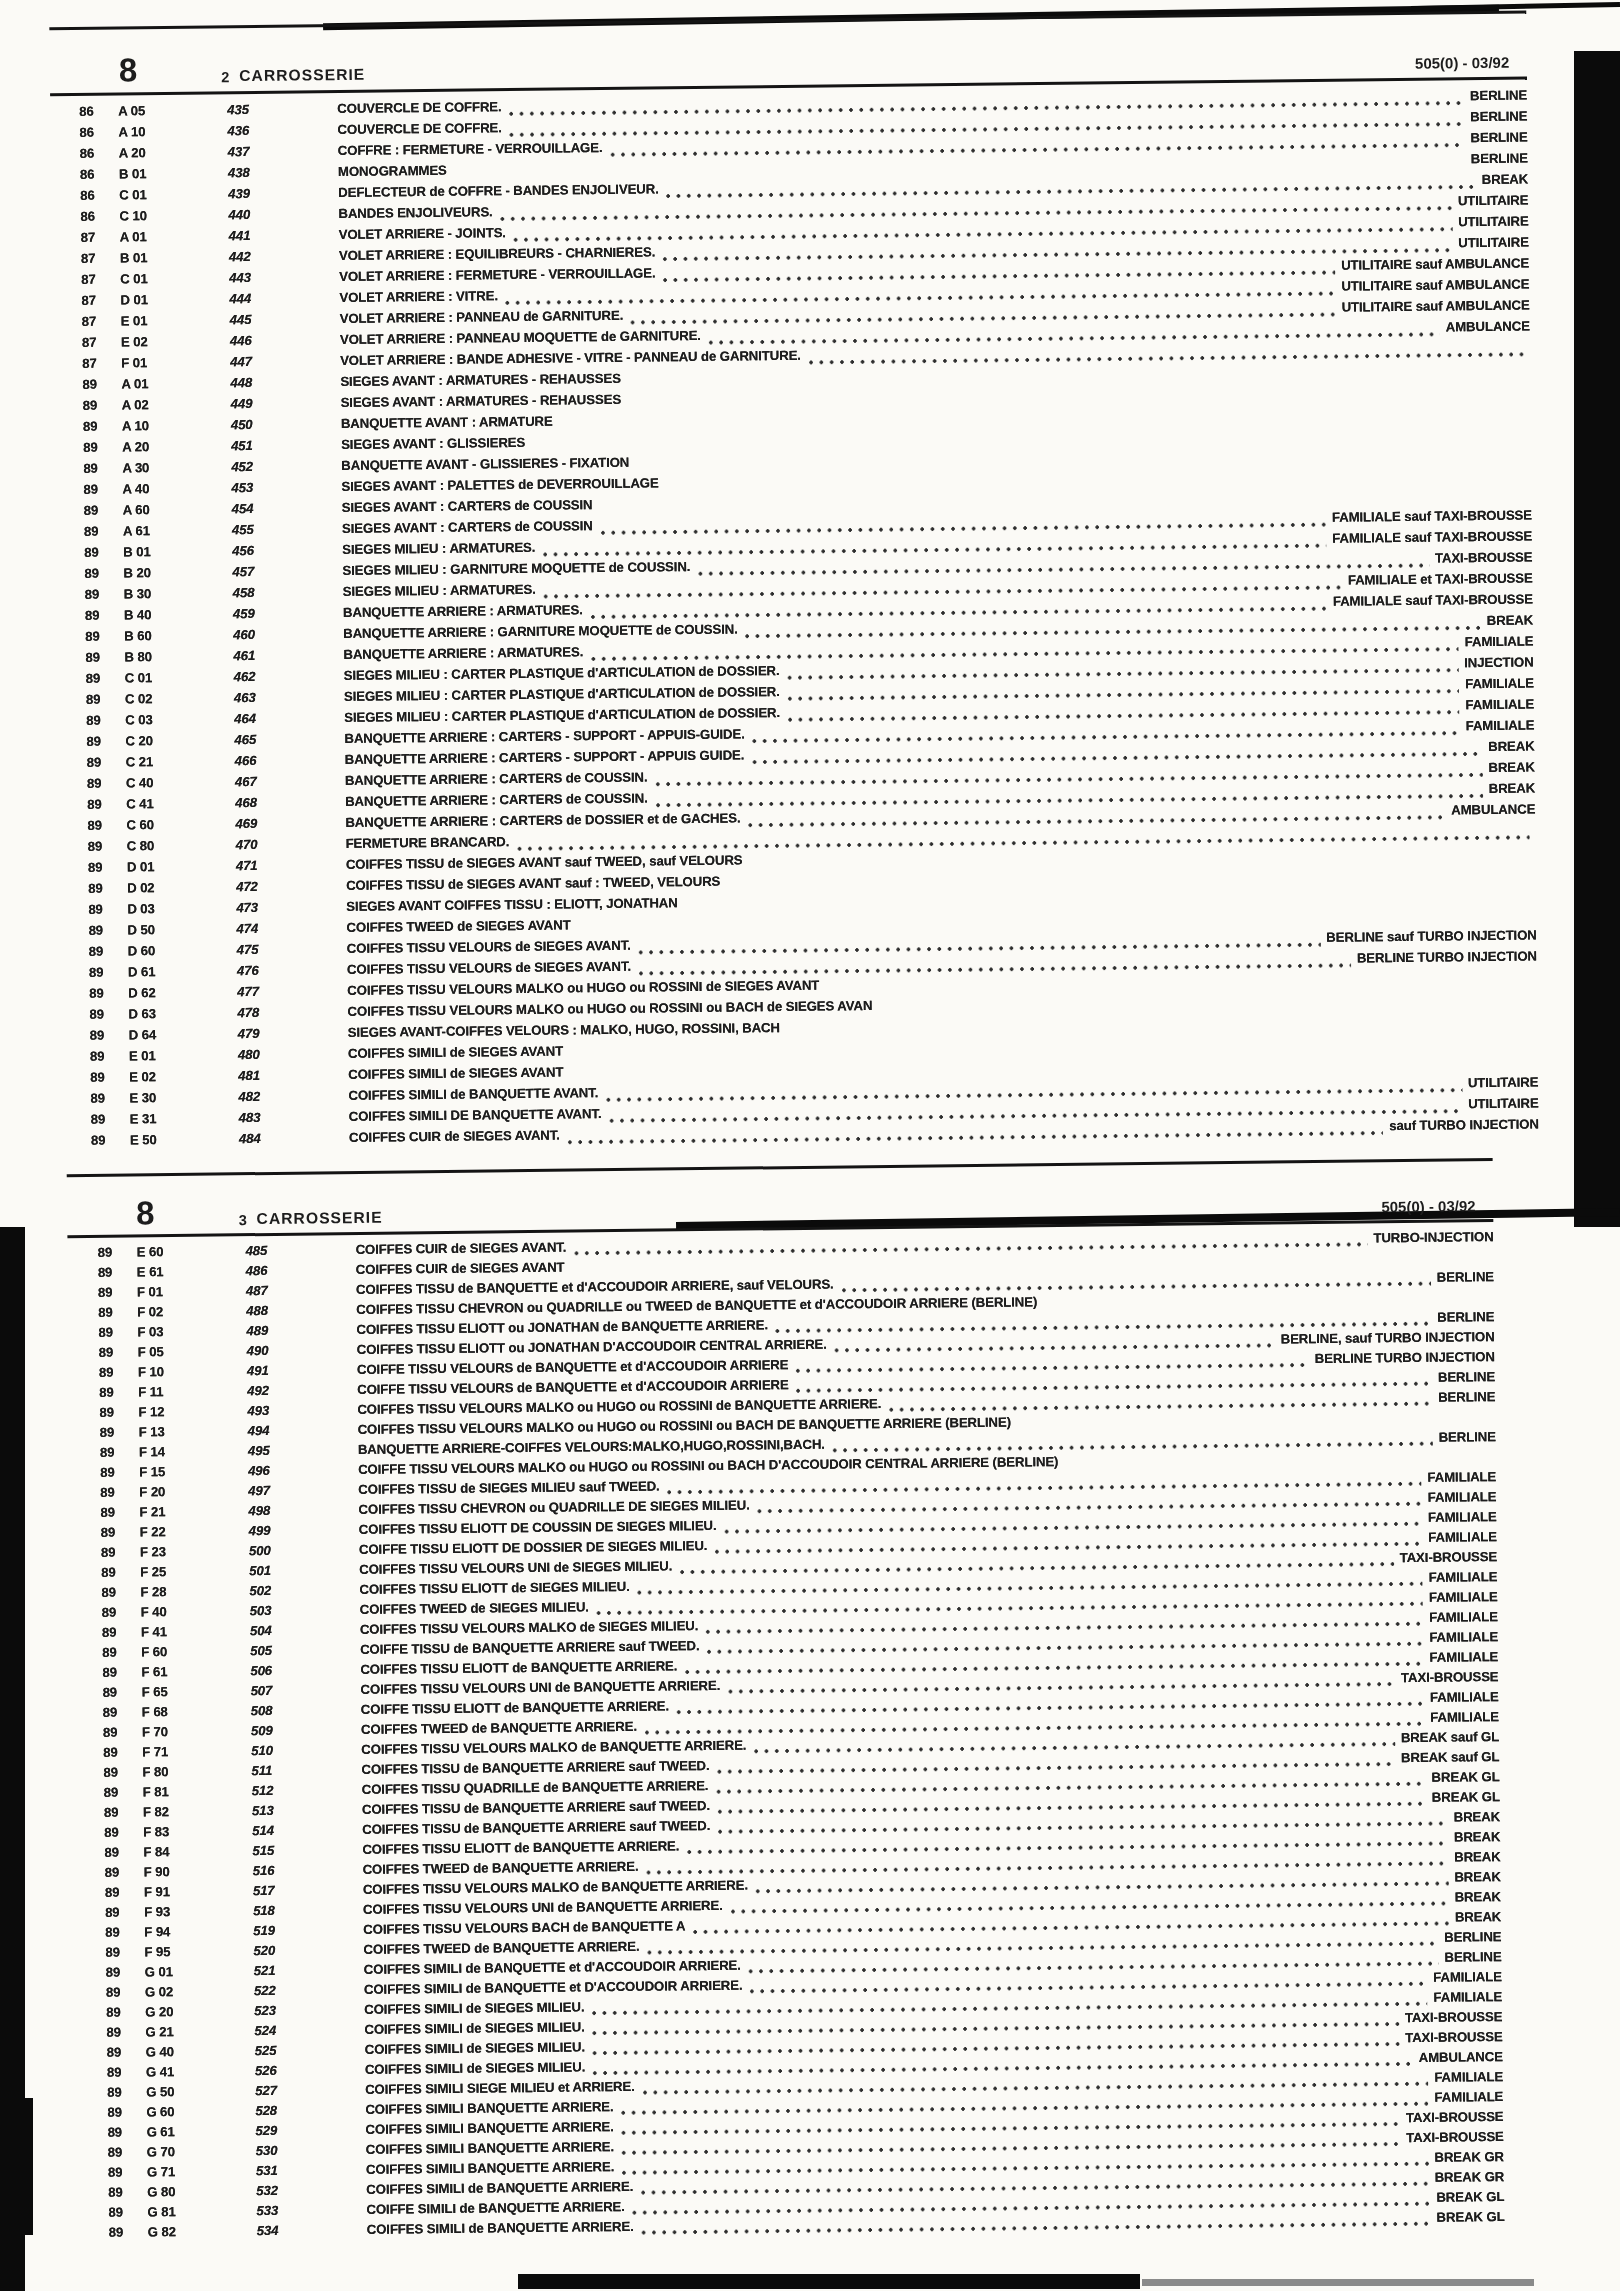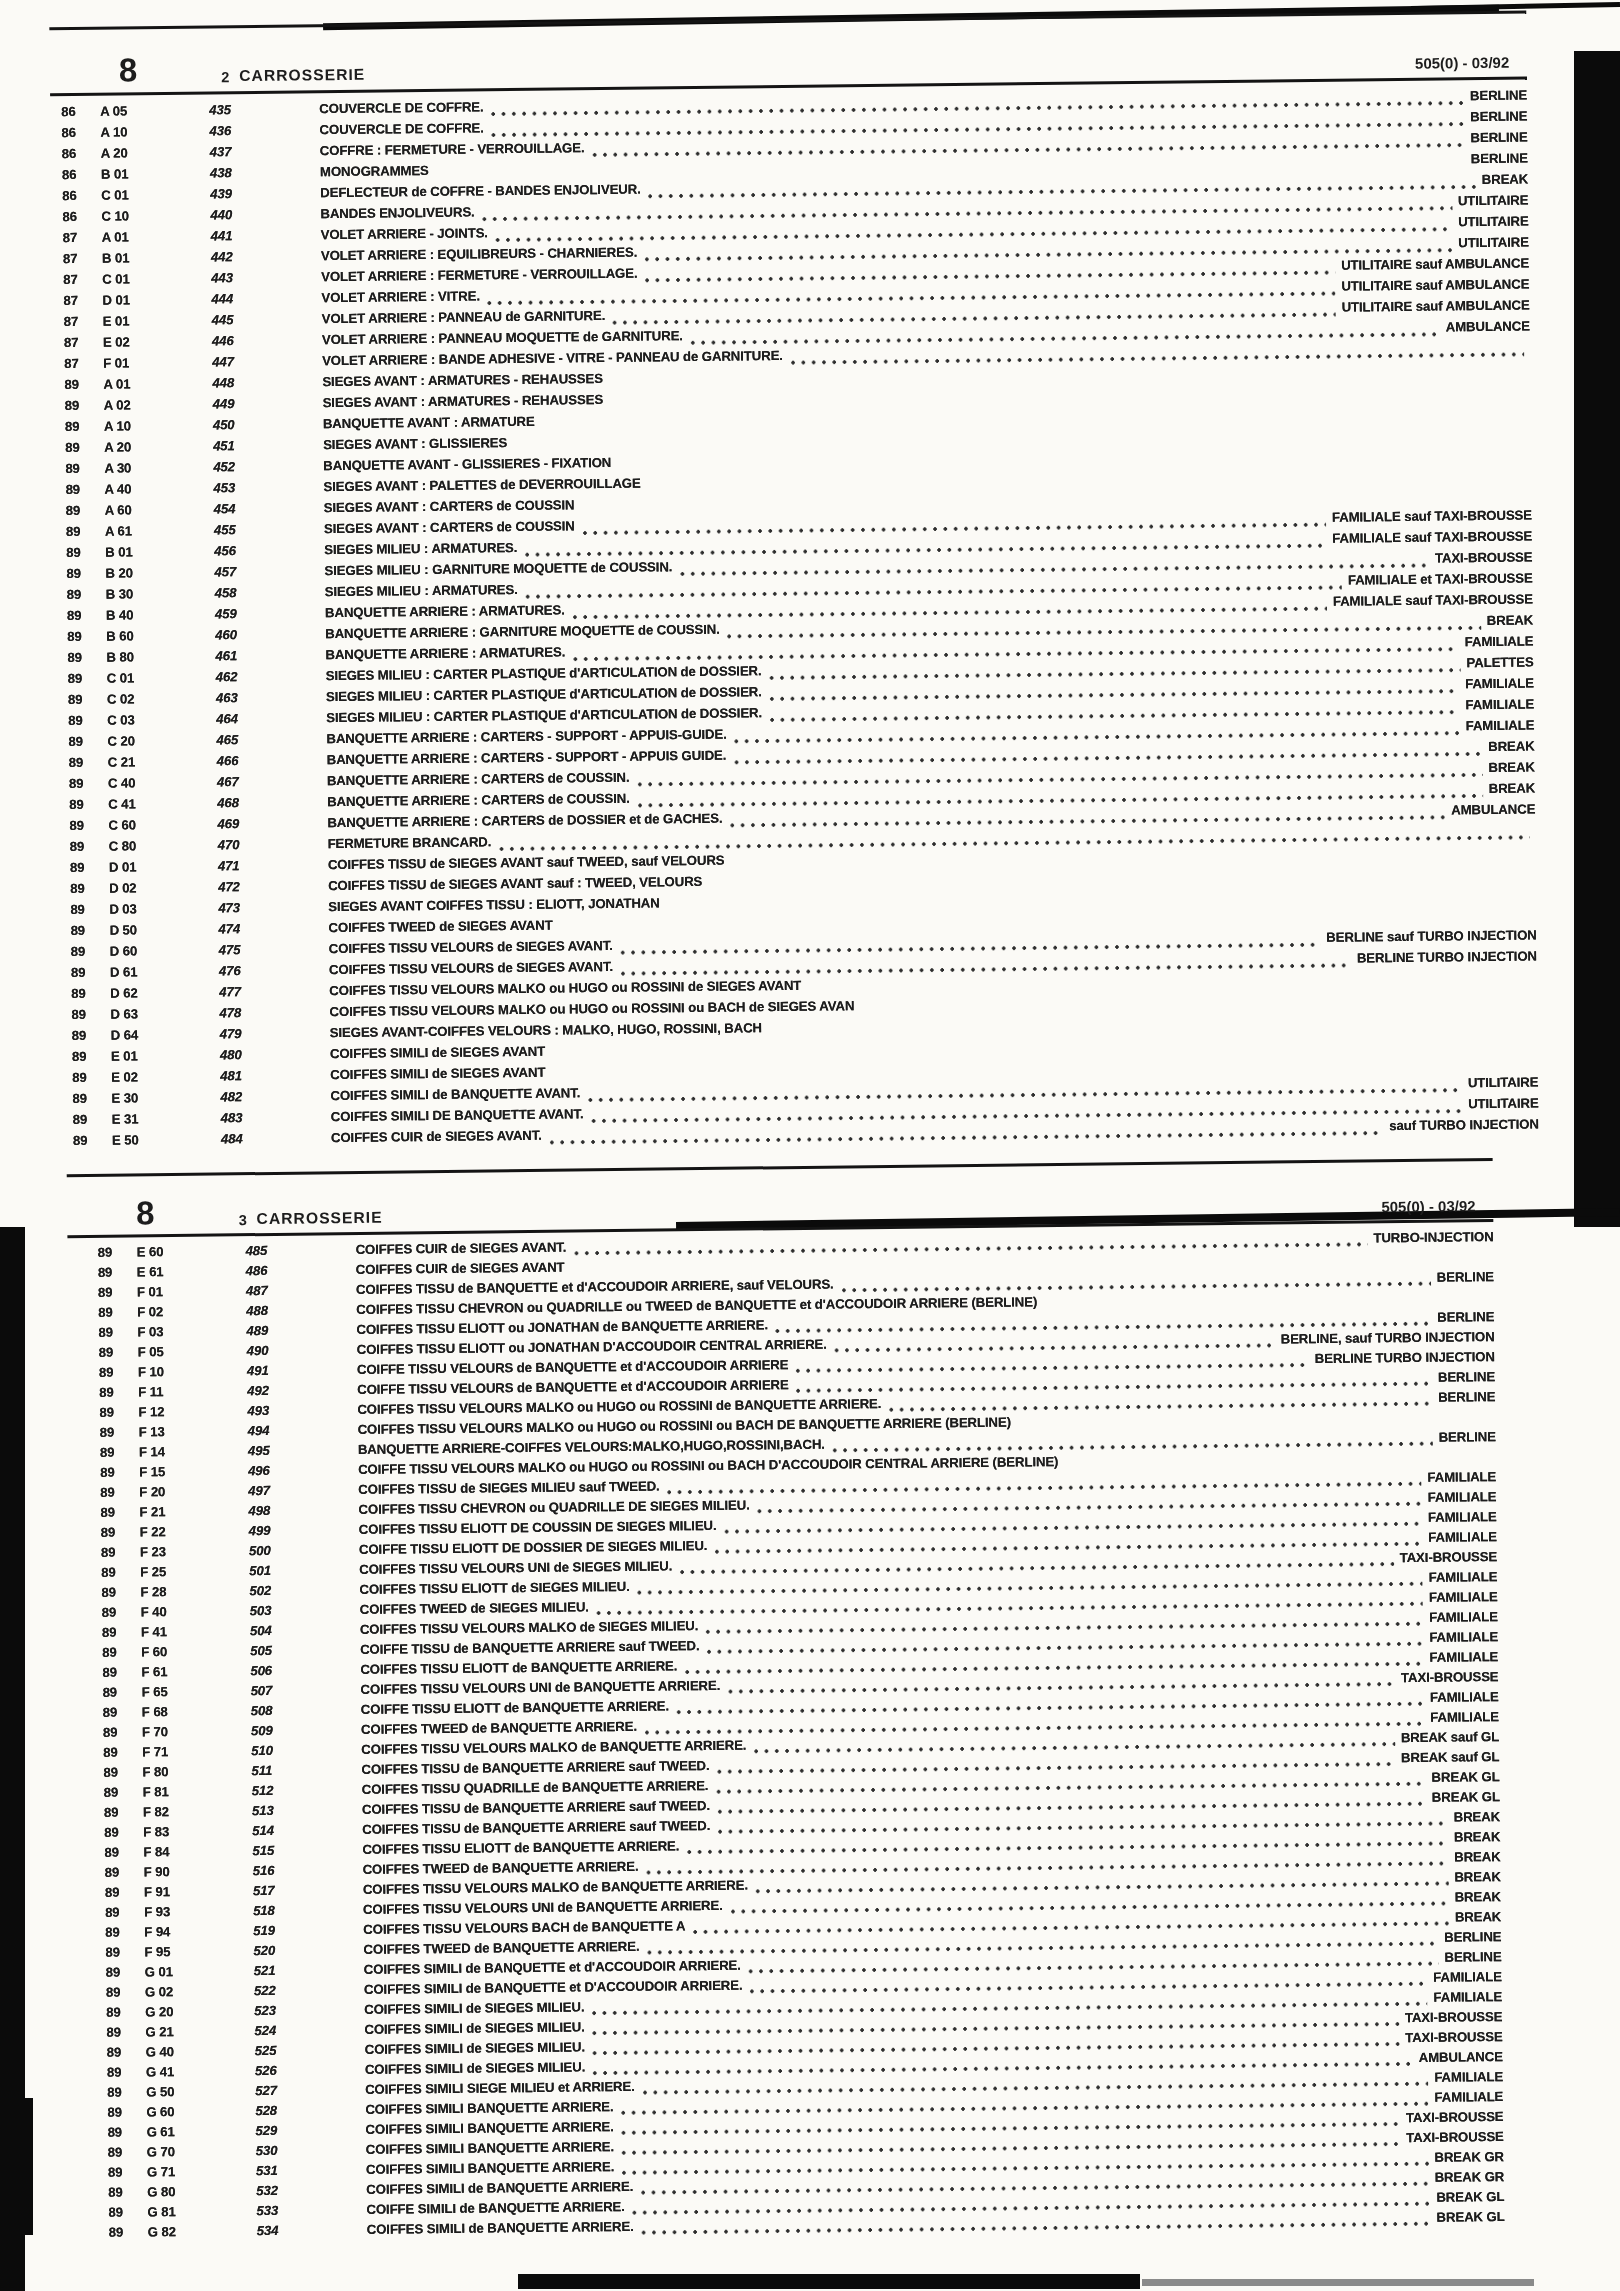--- a/index.html
+++ b/index.html
@@ -18,21 +18,21 @@
   .hdr .sect{font-size:15.7px;font-weight:700;letter-spacing:1px;margin-left:9.8px;}
   .hdr .ref{position:absolute;right:17.6px;bottom:0;font-size:15px;font-weight:700;}
   .rows{display:block;}
   .row{display:flex;align-items:baseline;white-space:nowrap;}
   #block1 .row{height:21px;}
   #block2 .row{height:20px;}
   .row span{font-weight:700;font-size:13.2px;letter-spacing:-0.1px;text-shadow:0 0 0.5px rgba(25,25,25,.85);}
   .c1{width:39px;flex:0 0 auto;}
   .c2{width:109px;flex:0 0 auto;}
   .num{width:110px;flex:0 0 auto;font-style:italic;}
-  #block1 .c1{margin-left:11px;}
+  #block1 .c1{margin-left:29px;}
   #block2 .c1{margin-left:30px;}
   .desc{flex:0 0 auto;}
   .leader{
     flex:1 1 auto;align-self:flex-end;height:12.7px;min-width:17.6px;
     margin:0 5.9px 2px 6.9px;
     background-image:radial-gradient(circle at 2.9px 7.8px,#2c2c2c 1.5px,rgba(0,0,0,0) 2px);
     background-size:10.3px 12.7px;background-repeat:repeat-x;
   }
   .leader.nodots{background:none;}
   .label{flex:0 0 auto;}
@@ -278,21 +278,21 @@
     <span class="desc">BANQUETTE ARRIERE : ARMATURES.</span>
     <span class="leader"></span>
     <span class="label">FAMILIALE</span>
   </div>
         <div class="row">
     <span class="c1">89</span>
     <span class="c2">C 01</span>
     <span class="num">462</span>
     <span class="desc">SIEGES MILIEU : CARTER PLASTIQUE d'ARTICULATION de DOSSIER.</span>
     <span class="leader"></span>
-    <span class="label">PALETTES</span>
+    <span class="label">INJECTION</span>
   </div>
         <div class="row">
     <span class="c1">89</span>
     <span class="c2">C 02</span>
     <span class="num">463</span>
     <span class="desc">SIEGES MILIEU : CARTER PLASTIQUE d'ARTICULATION de DOSSIER.</span>
     <span class="leader"></span>
     <span class="label">FAMILIALE</span>
   </div>
         <div class="row">

